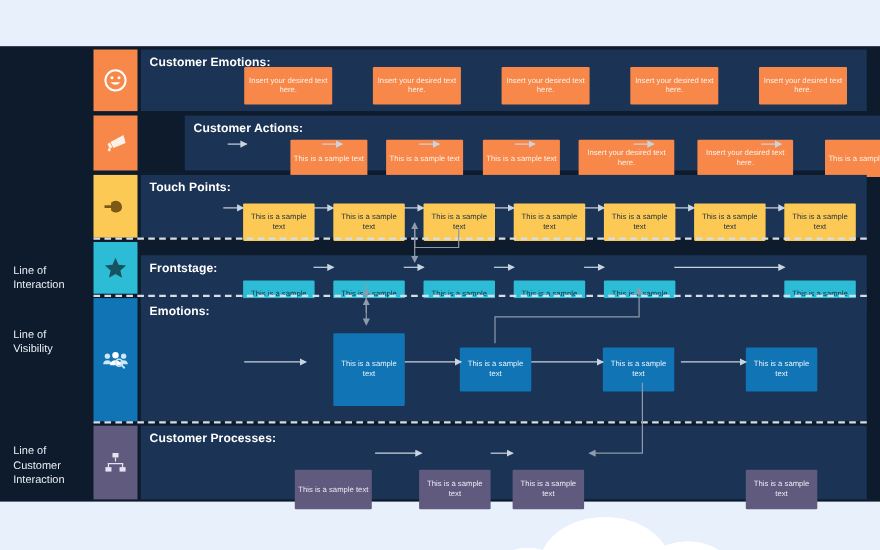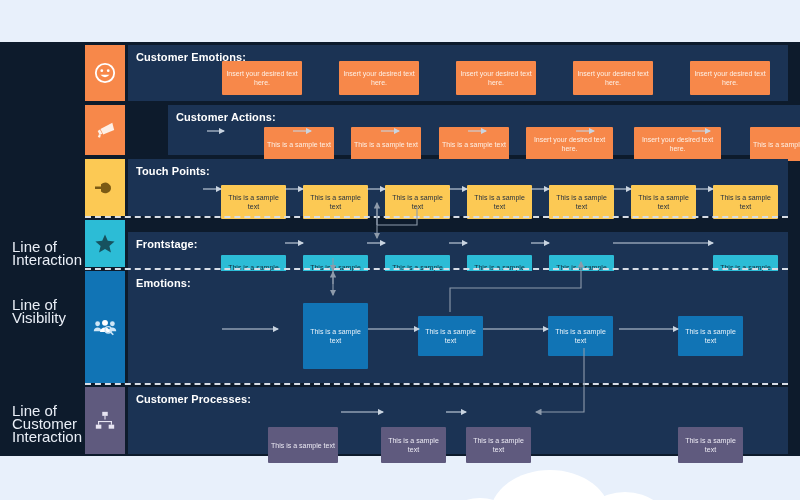--- a/index.html
+++ b/index.html
@@ -19,21 +19,21 @@
   .c1{left:60px;top:6px;width:120px;height:90px;}
   .c2{left:10px;top:34px;width:80px;height:66px;}
   .c3{left:150px;top:28px;width:90px;height:72px;}
 
   .dark-panel{position:absolute;left:0;top:42px;width:800px;height:414px;background:#0d1b2c;}
 
   
   .left-labels{position:absolute;left:0;top:42px;width:85px;height:414px;}
   .lbl{
     position:absolute;left:12px;width:72px;
-    color:#e9eef6;font-size:15px;line-height:13px;
+    color:#e9eef6;font-size:10px;line-height:13px;
     font-family:"Liberation Sans", sans-serif;
   }
   .lbl-interaction{top:198px;}
   .lbl-visibility{top:256px;}
   .lbl-internal{top:362px;}
 
   
   .icon-col{position:absolute;left:85px;top:45px;width:40px;}
   .icon-cell{
     position:absolute;left:0;width:40px;

